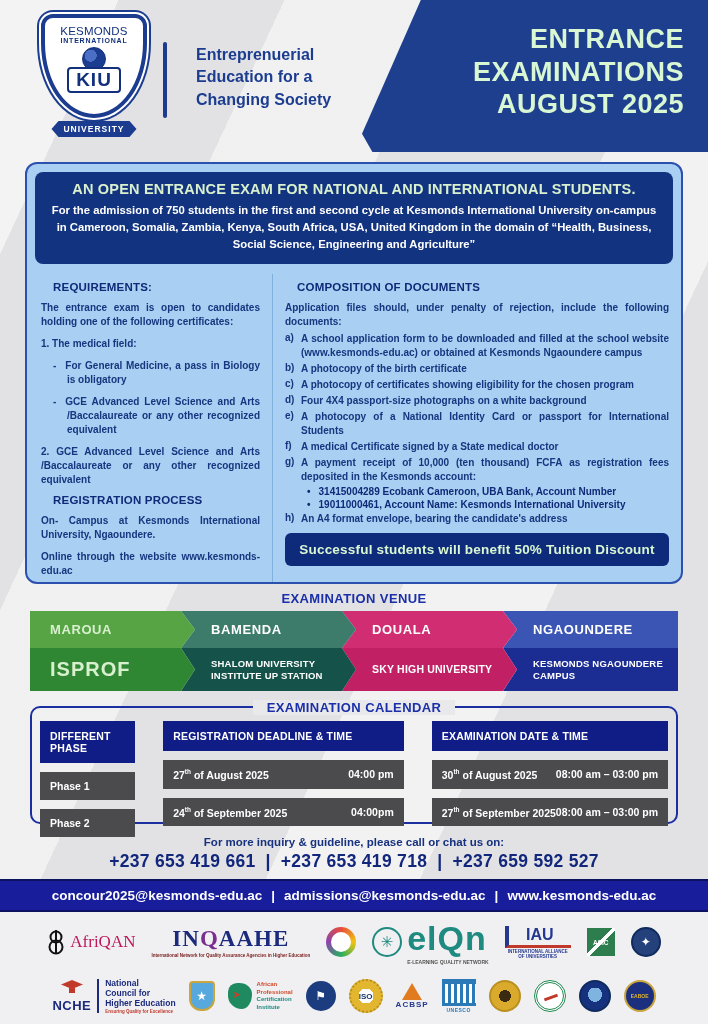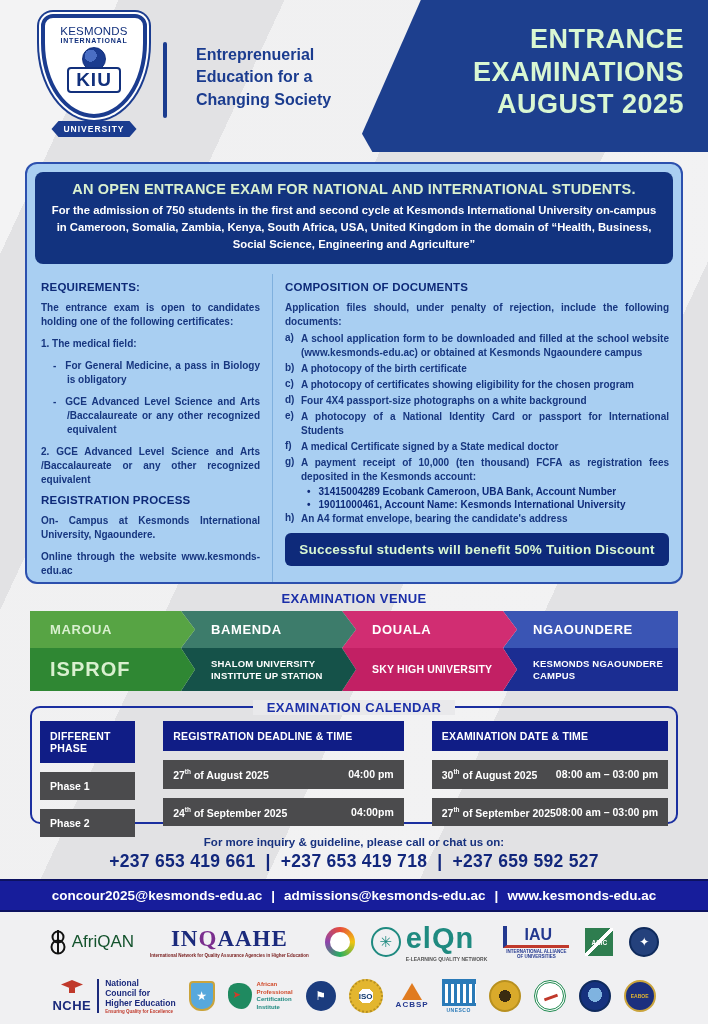--- a/index.html
+++ b/index.html
@@ -23,21 +23,21 @@
     display:flex;flex-direction:column;justify-content:center;align-items:flex-end;box-sizing:border-box;padding:6px 24px 14px 0}
   .banner span{display:block;color:#d9f7d2;font-weight:800;font-size:27px;line-height:1.22;letter-spacing:.5px;text-align:right}
   
   .panel{position:absolute;left:25px;top:162px;width:658px;height:422px;background:#a9cff2;border:2px solid #2c50ae;border-radius:12px;box-sizing:border-box;overflow:hidden}
   .intro{margin:8px;background:#12337f;border-radius:8px;padding:9px 16px 11px;text-align:center}
   .intro .t{color:#d9f0cf;font-weight:800;font-size:14.5px;letter-spacing:.2px}
   .intro .b{color:#fff;font-weight:600;font-size:11.3px;line-height:1.5;margin-top:5px}
   .cols{display:flex;padding:2px 12px 6px 14px}
   .colL{width:232px;border-right:1.5px solid #7fb0de;padding-right:12px;box-sizing:border-box}
   .colR{flex:1;padding-left:12px}
-  .h{color:#0e2a78;font-weight:800;font-size:11.5px;margin:7px 0 5px;letter-spacing:.2px}
+  .h{color:#0e2a78;font-weight:800;font-size:11.5px;margin:7px 12px 5px;letter-spacing:.2px}
   .p{font-size:10px;line-height:1.4;color:#17367f;font-weight:600;text-align:justify;margin:8px 0 3px}
   .dash{padding-left:26px;text-indent:-14px}
   .dash::before{content:"-";margin-right:9px}
   .item{display:flex;margin:0 0 2px}
   .item .k{flex:none;width:16px;font-size:10px;font-weight:600;color:#17367f}
   .item .p{flex:1;margin:0}
   .acct{font-size:10px;font-weight:800;color:#0e2a78;padding-left:34px;text-indent:-12px;margin:2px 0}
   .acct::before{content:"•";margin-right:8px}
   .discount{margin-top:7px;background:#0e2a7a;border-radius:6px;color:#d9f7d2;font-weight:800;font-size:13.5px;text-align:center;padding:9px 4px;letter-spacing:.2px}
   
@@ -76,30 +76,30 @@
   .phones .sep{margin:0 10px;font-weight:700}
   .emailbar{position:absolute;top:879px;width:708px;height:33px;background:#171d9b;border-top:2px solid #0d1260;border-bottom:2px solid #0d1260;
     box-sizing:border-box;display:flex;align-items:center;justify-content:center;color:#fff;font-size:13.5px;font-weight:700}
   .emailbar .sep{margin:0 9px}
   
   .footer{position:absolute;top:912px;width:708px;height:112px;background:#f0f0f2}
   .frow{display:flex;align-items:center;justify-content:center}
   .frow1{height:52px;gap:16px;padding-top:4px}
   .frow2{height:56px;gap:13px}
   .lg{display:flex;align-items:center;gap:5px}
-  .afriqan-t{font-family:Liberation Sans, sans-serif;font-size:17px;color:#14532d}
+  .afriqan-t{font-family:Liberation Serif, serif;font-size:17px;color:#be185d}
   .inq{text-align:center}
   .inq .big{font-family:"Liberation Serif",serif;font-weight:700;font-size:23px;color:#1b2a7c;letter-spacing:1px}
   .inq .big .q{color:#7a2e8e}
   .sub{font-size:4.5px;color:#7a2020;font-weight:700;margin-top:1px;text-align:center}
   .badge1{width:30px;height:30px;border-radius:50%;background:conic-gradient(#e74c3c,#f1c40f,#27ae60,#8e44ad,#e74c3c);position:relative}
   .badge1::after{content:"";position:absolute;inset:5px;border-radius:50%;background:#fff}
   .elqn-ic{width:30px;height:30px;border-radius:50%;border:2px solid #1f8a80;box-sizing:border-box;display:flex;align-items:center;justify-content:center;color:#1f8a80;font-size:15px}
   .elqn-ic::after{content:"✳"}
-  .elqn-t{font-size:29px;font-weight:800;color:#1f8a80;letter-spacing:1px}
+  .elqn-t{font-size:34px;font-weight:800;color:#1f8a80;letter-spacing:1px}
   .elqn .sub{color:#555;font-size:5px}
   .iau-t{font-weight:800;font-size:16px;color:#23388f;border-left:4px solid #23388f;border-bottom:3px solid #c0392b;padding:0 3px 1px}
   .iau .sub{color:#23388f;width:66px}
   .asic-ic{width:28px;height:28px;background:linear-gradient(135deg,#2e7d4f 46%,#fff 46% 54%,#2e7d4f 54%);display:flex;align-items:center;justify-content:center;color:#fff;font-size:6.5px;font-weight:800}
   .emb{width:30px;height:30px;border-radius:50%;background:#24417c;border:2px solid #0f2a5c;box-sizing:border-box;display:flex;align-items:center;justify-content:center;color:#fff;font-size:12px}
   .emb::after{content:"✦"}
   .nche{display:flex;align-items:center;gap:6px}
   .nche-left{text-align:center}
   .nche-t{font-size:13px;font-weight:800;color:#1b2a7c;letter-spacing:.5px}
   .nche-div{width:2px;height:34px;background:#1b2a7c}

